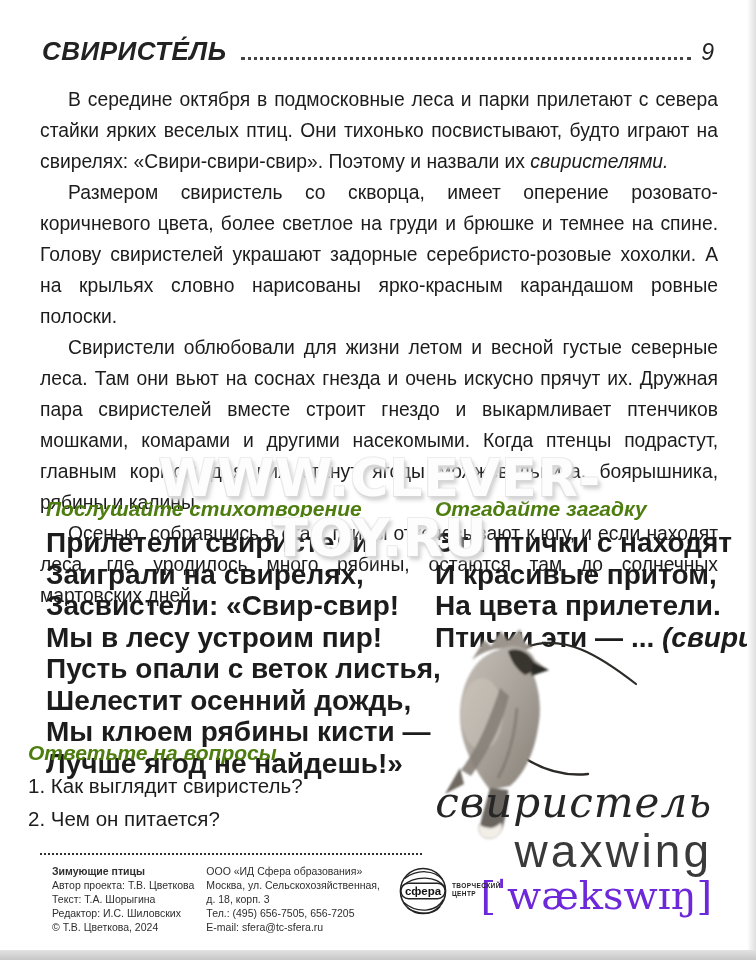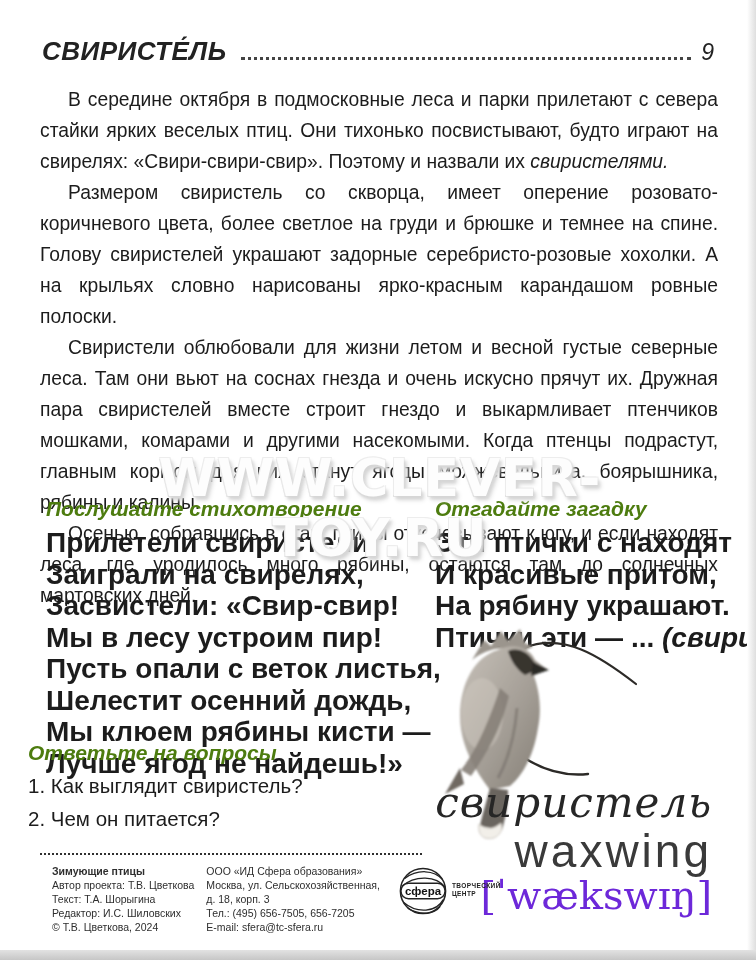--- a/index.html
+++ b/index.html
@@ -82,21 +82,21 @@
   <div class="col-line">Пусть опали с веток листья,</div>
   <div class="col-line">Шелестит осенний дождь,</div>
   <div class="col-line">Мы клюем рябины кисти —</div>
   <div class="col-line">Лучше ягод не найдешь!»</div>
 </div>
 
 <div class="riddle">
   <div class="col-head">Отгадайте загадку</div>
   <div class="col-line">Эти птички с находят</div>
   <div class="col-line">И красивые притом,</div>
-  <div class="col-line">На рябину украшают.</div>
+  <div class="col-line">На цвета прилетели.</div>
   <div class="col-line"><span>Птички эти — ... </span><em>(свиристели).</em></div>
 </div>
 
 <div class="questions">
   <div class="col-head">Ответьте на вопросы</div>
   <div class="q-line">1. Как выглядит свиристель?</div>
   <div class="q-line">2. Чем он питается?</div>
 </div>
 
 <svg class="bird" viewBox="0 0 200 235">

